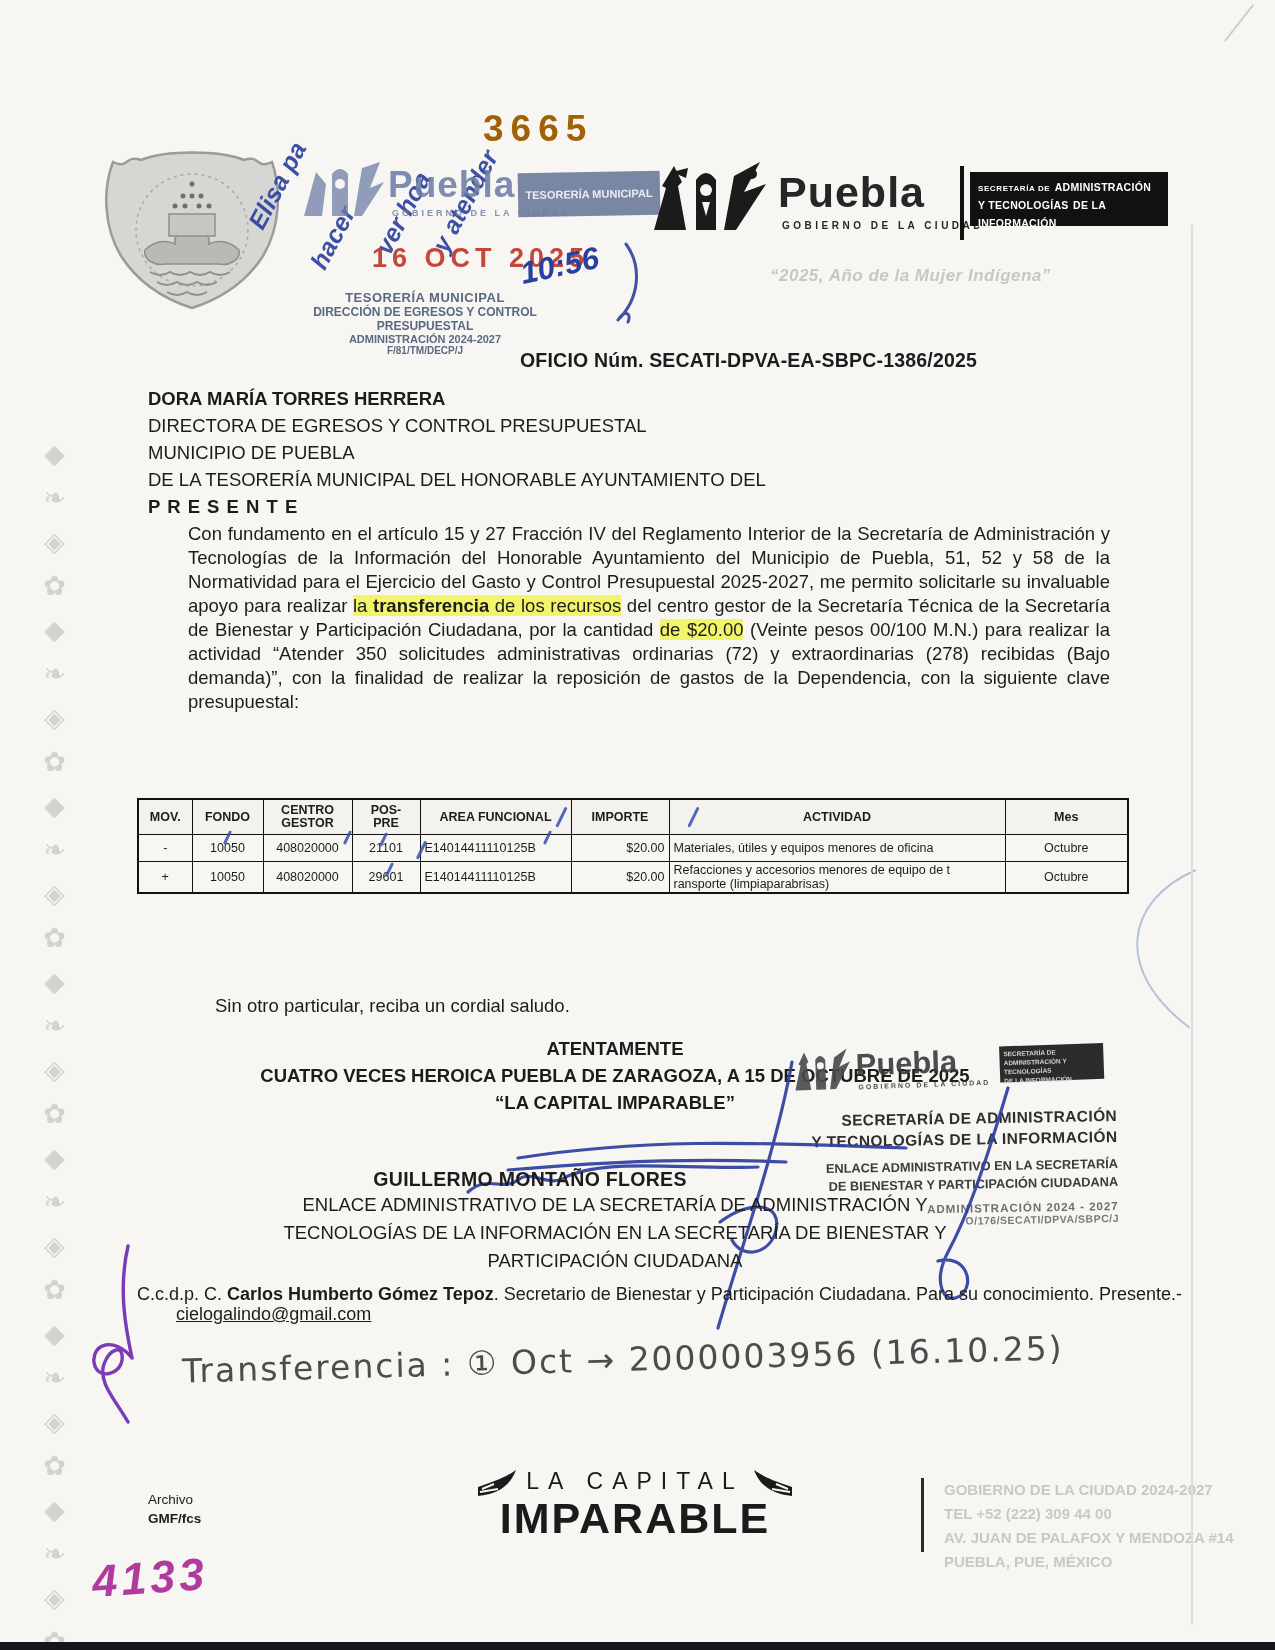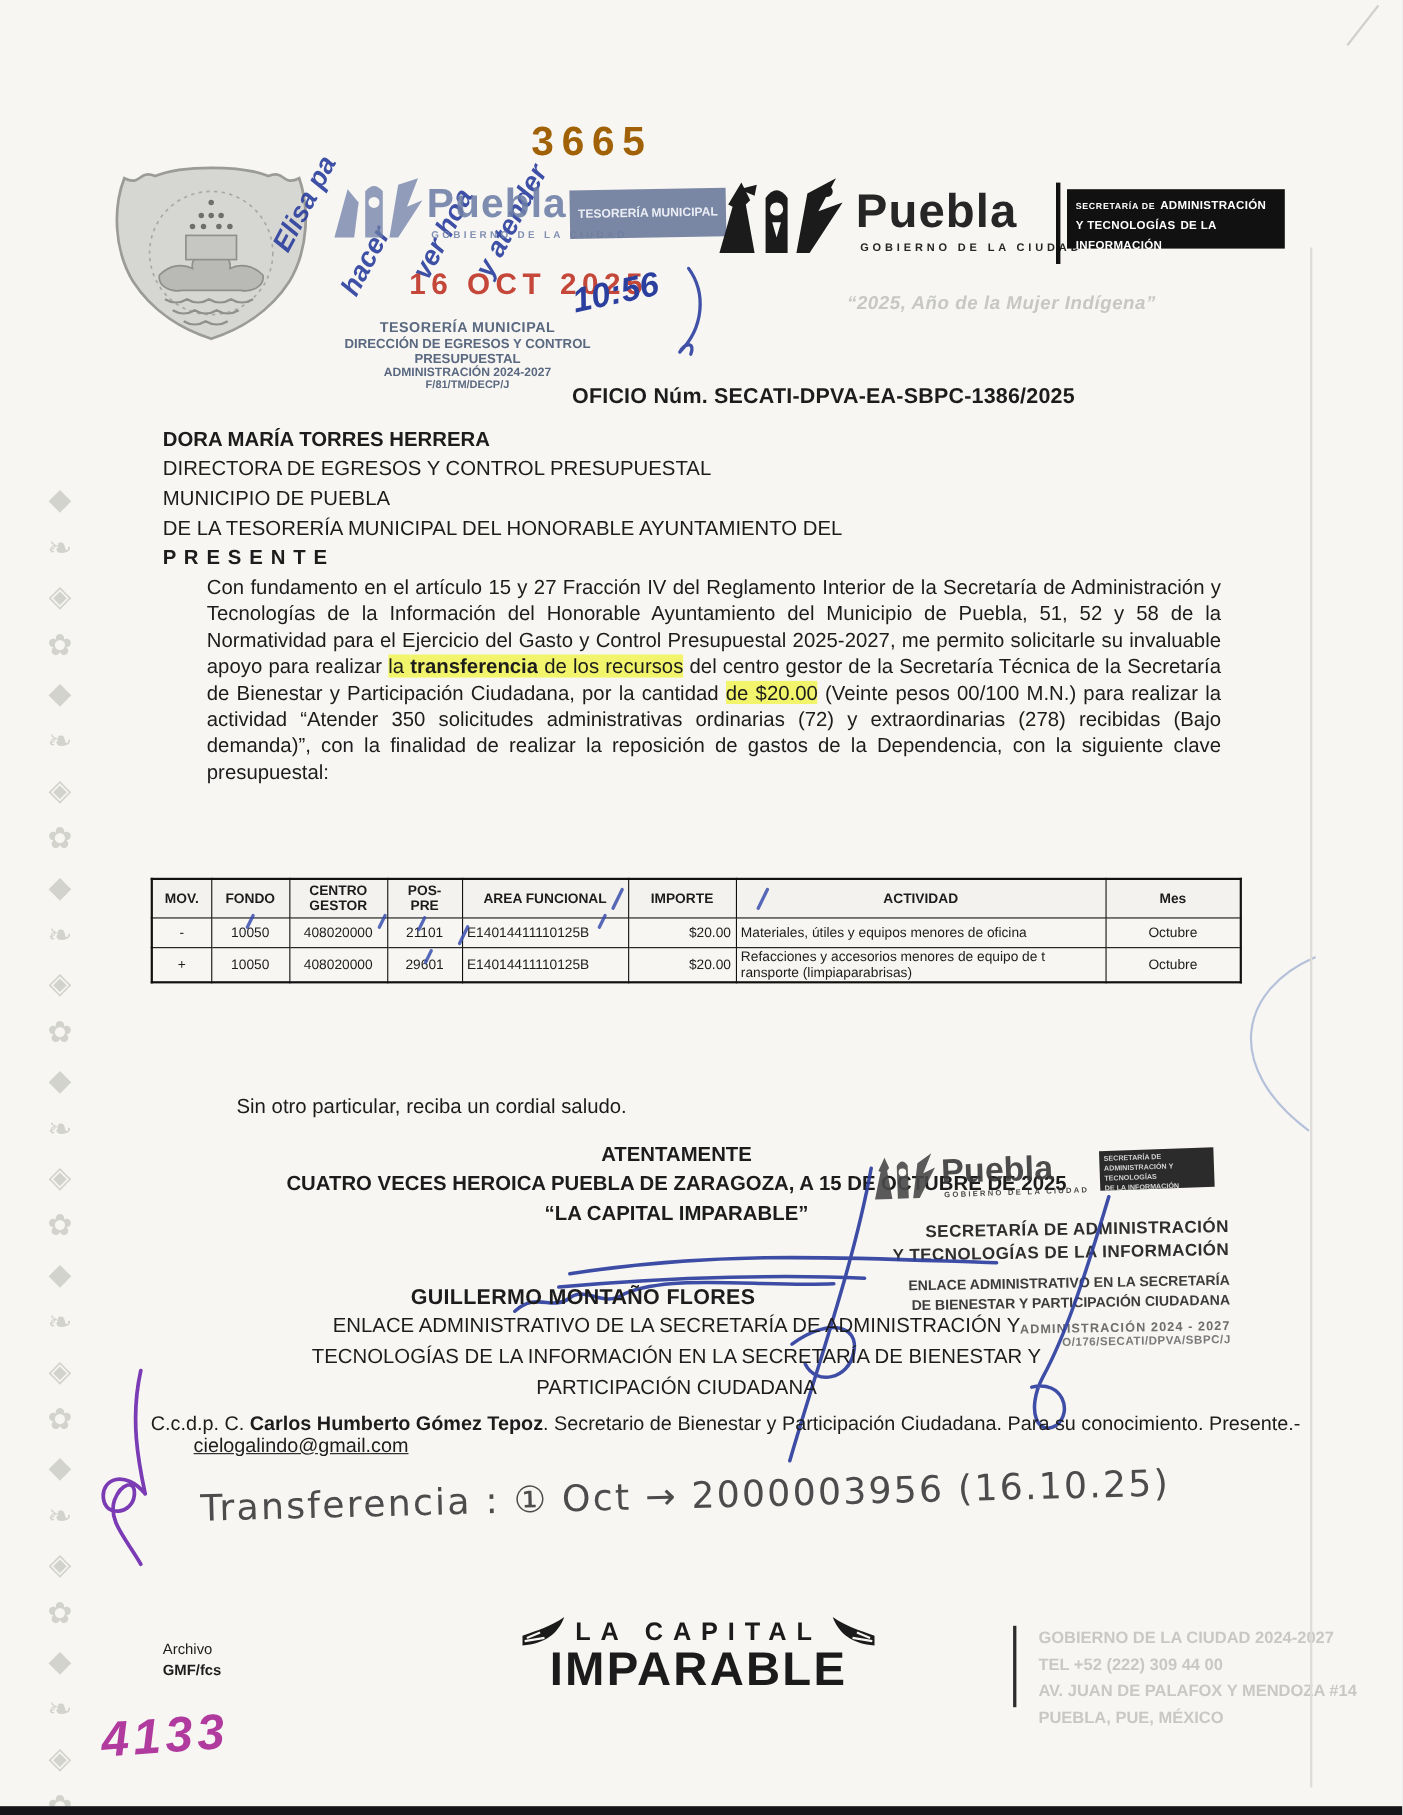--- a/index.html
+++ b/index.html
@@ -90,21 +90,21 @@
   
   .ccdp{left:137px;top:1284px;font-size:18px;line-height:20px;}
   .ccdp .email{text-decoration:underline;margin-left:39px;}
   
   .pencil{left:182px;top:1340px;color:#4c4c4c;font-size:33px;letter-spacing:2px;transform:rotate(-1.5deg);
           font-family:"DejaVu Sans",sans-serif;}
   
   .archivo{left:148px;top:1490px;font-size:13.5px;line-height:19px;}
   .archivo .a2{font-weight:bold;}
   .capital{left:400px;top:1468px;width:470px;text-align:center;color:#1b1b1b;}
-  .capital .top{font-size:23px;font-weight:bold;letter-spacing:9px;display:flex;align-items:center;justify-content:center;gap:8px;}
+  .capital .top{font-size:23px;font-weight:normal;letter-spacing:9px;display:flex;align-items:flex-start;justify-content:center;gap:8px;}
   .capital .bottom{font-size:43px;font-weight:bold;letter-spacing:2px;margin-top:-4px;}
   .fdivider{left:921px;top:1478px;width:3px;height:74px;background:#2c2c2c;}
   .address{left:944px;top:1478px;color:#c9c8c4;font-size:15px;font-weight:bold;line-height:24px;}
   .archnum{left:92px;top:1552px;color:#b13a9e;font-size:45px;font-weight:bold;font-style:italic;
            letter-spacing:4px;transform:rotate(-4deg);}
   .bottomstrip{left:0;top:1642px;width:1275px;height:8px;background:#15151a;}
   .edgeline{left:1191px;top:225px;width:2px;height:1400px;background:#dddcd8;}
   .corner{left:1238px;top:0;width:2px;height:46px;background:#cfcfcb;transform:rotate(38deg);}
 </style>
 </head>

